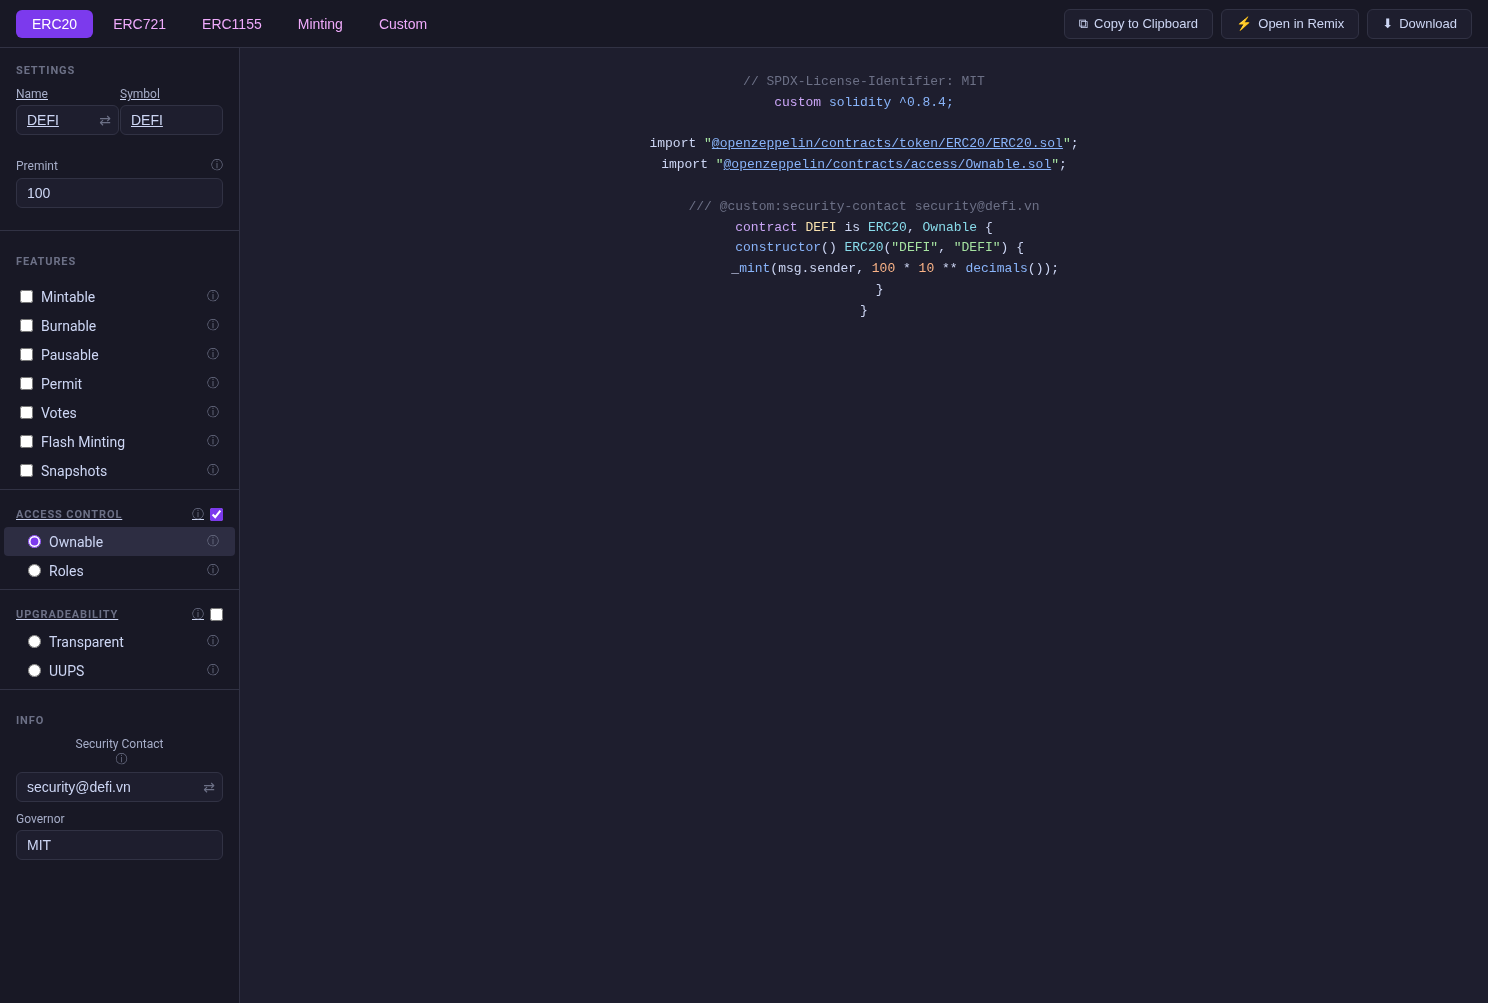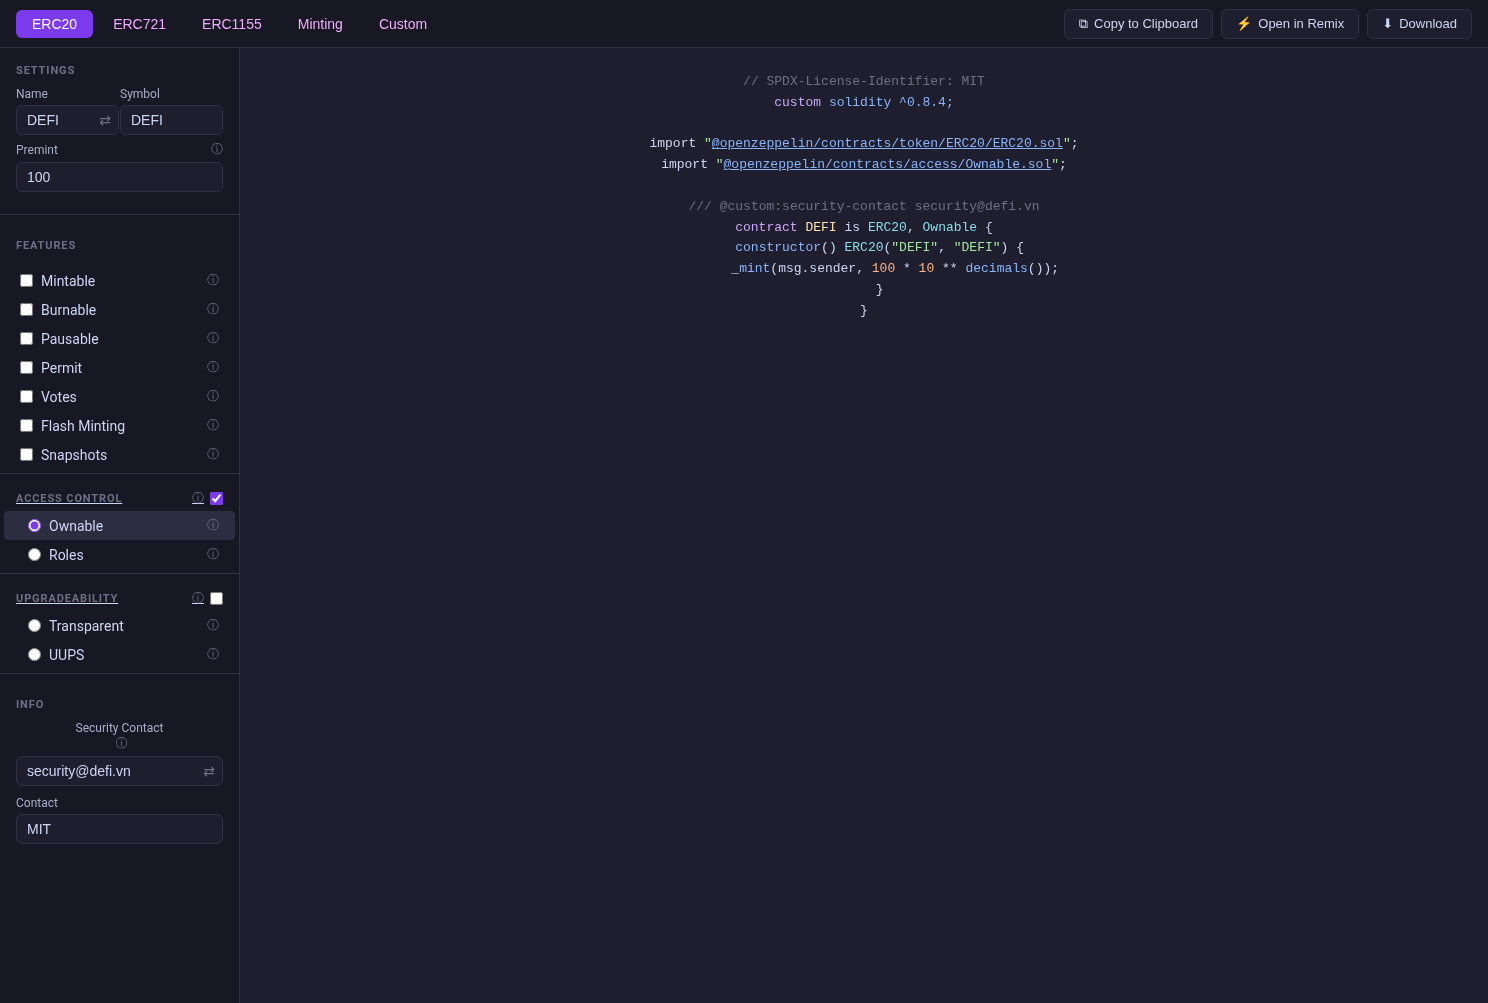--- a/index.html
+++ b/index.html
@@ -33,21 +33,21 @@
       width: 240px; background: #181825; border-right: 1px solid #313244;
       overflow-y: auto; flex-shrink: 0; padding-bottom: 24px;
     }
     .sidebar-section { padding: 16px 16px 8px; }
     .section-label {
       font-size: 11px; font-weight: 700; letter-spacing: 0.08em;
       color: #6c7086; text-transform: uppercase; margin-bottom: 10px;
     }
     .form-row { margin-bottom: 10px; }
     .form-label { font-size: 12px; color: #a6adc8; margin-bottom: 4px; display: block; }
-    .form-row-inline { display: flex; gap: 1px; margin-bottom: 6px; }
+    .form-row-inline { display: flex; gap: 1px; margin-bottom: 22px; text-decoration: underline; }
     .form-row-inline .form-group { flex: 1; }
 
     .input-wrapper { position: relative; display: flex; align-items: center; }
     .text-input {
       width: 100%; padding: 6px 32px 6px 10px; border-radius: 6px;
       border: 1px solid #313244; background: #1e1e2e; color: #cdd6f4;
       font-size: 14px; outline: none;
     }
     .input-icon {
       position: absolute; right: 8px; color: #6c7086; font-size: 14px; cursor: pointer;
@@ -248,21 +248,21 @@
         <div style="display:flex;align-items:center;margin-bottom:4px;flex-direction:column;">
           <label class="form-label" style="margin-bottom:0;flex:1;" data-interactable="false">Security Contact</label>
           <span class="info-icon" data-interactable="true">ⓘ</span>
         </div>
         <div class="input-wrapper" data-interactable="false">
           <input type="text" class="text-input" data-interactable="true" value="security@defi.vn" style="">
           <span class="input-icon" data-interactable="true">⇄</span>
         </div>
       </div>
       <div class="form-row" data-interactable="false">
-        <label class="form-label" data-interactable="false">Contact</label>
+        <label class="form-label" data-interactable="false">Governor</label>
         <div class="input-wrapper" data-interactable="false">
           <input type="text" class="text-input" data-interactable="true" value="MIT" style="">
         </div>
       </div>
     </div>
 
   </aside>
 
   <main class="code-panel" data-interactable="false">
     <div class="code-line c-comment" data-interactable="false">// SPDX-License-Identifier: MIT</div>

